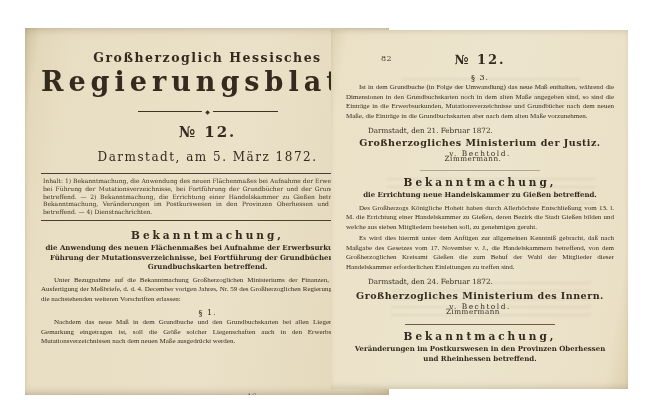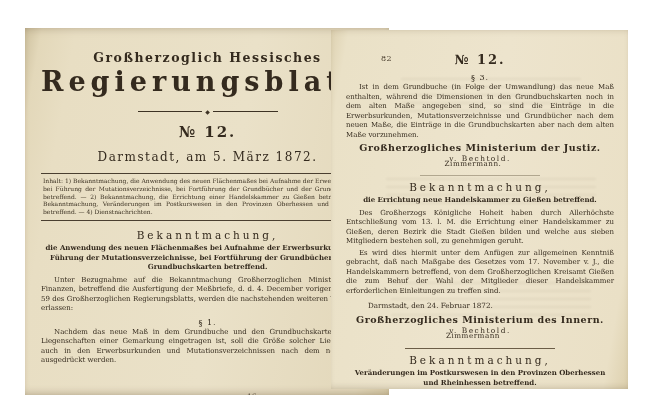--- a/index.html
+++ b/index.html
@@ -32,23 +32,23 @@
   .orn::before,.orn::after{content:"";flex:1;border-top:1px solid #3d3224;}
   .orn span{font-size:6px;padding:0 3px;line-height:1;}
   .mast-issue{margin-top:8px;text-align:center;font-size:15px;font-weight:bold;letter-spacing:2px;}
   .mast-date{margin-top:9px;text-align:center;font-size:12px;font-weight:normal;letter-spacing:1.5px;}
 
   .inhalt{
     margin-top:9px;border-top:1px solid #4a3f30;border-bottom:1px solid #4a3f30;
     padding:3px 2px 4px 2px;font-size:6px;line-height:1.32;text-align:justify;color:#3b3122;
   }
 
-  .bek-title{text-align:center;font-weight:normal;letter-spacing:3px;font-size:10.5px;}
+  .bek-title{text-align:center;font-weight:bold;letter-spacing:3px;font-size:10.5px;}
   .bek-sub{text-align:center;font-weight:bold;font-size:7px;line-height:1.35;margin-top:2px;}
-  .body-par{font-size:7px;line-height:1.36;text-align:justify;text-indent:13px;margin-top:4px;color:#352b1e;}
+  .body-par{font-size:7px;line-height:1.36;text-align:justify;text-indent:13px;margin-top:4px;color:#352b1e;font-family:Liberation Serif, serif;}
   .sec-label{text-align:center;font-size:8px;margin-top:4px;letter-spacing:1px;}
   .mt6{margin-top:6px;} .mt8{margin-top:8px;}
 
   .sig-mark{position:absolute;bottom:6px;left:61%;font-size:7.5px;color:#4a3e2e;}
 
   .dateline{font-size:7.2px;margin-top:5px;padding-left:22px;}
   .auftrag{text-align:center;font-size:7.2px;margin-top:7px;letter-spacing:.5px;}
   .ministry{text-align:center;font-size:9.5px;font-weight:bold;margin-top:2px;letter-spacing:.5px;}
   .signer{text-align:center;font-size:7.4px;margin-top:1px;letter-spacing:1.5px;}
   .countersign{text-align:center;font-size:7.2px;margin-top:-4px;padding-right:14px;letter-spacing:.5px;}
@@ -104,20 +104,21 @@
 <div class="page page-right">
   <div class="ghost ghost1"></div>
   <div class="ghost ghost2"></div>
   <div class="ghost ghost3"></div>
   <div class="inner">
     <div class="pgnum pgnum-right">82</div>
     <div class="mast-issue" style="margin-top:10px;font-size:13px">№ 12.</div>
 
     <div class="sec-label mt6">§ 3.</div>
     <div class="body-par" style="margin-top:1px">Ist in dem Grundbuche (in Folge der Umwandlung) das neue Maß enthalten, während die Dimensionen in den Grundbuchskarten noch in dem alten Maße angegeben sind, so sind die Einträge in die Erwerbsurkunden, Mutationsverzeichnisse und Grundbücher nach dem neuen Maße, die Einträge in die Grundbuchskarten aber nach dem alten Maße vorzunehmen.</div>
+    <div class="dateline">Darmstadt, den 21. Februar 1872.</div>
 
     <div class="ministry">Großherzogliches Ministerium der Justiz.</div>
     <div class="signer">v. Bechtold.</div>
     <div class="countersign">Zimmermann.</div>
 
     <div class="rule-faint"></div>
 
     <div class="bek-title" style="margin-top:5px">Bekanntmachung,</div>
     <div class="bek-sub">die Errichtung neue Handelskammer zu Gießen betreffend.</div>
     <div class="body-par">Des Großherzogs Königliche Hoheit haben durch Allerhöchste Entschließung vom 13. l. M. die Errichtung einer Handelskammer zu Gießen, deren Bezirk die Stadt Gießen bilden und welche aus sieben Mitgliedern bestehen soll, zu genehmigen geruht.</div>

